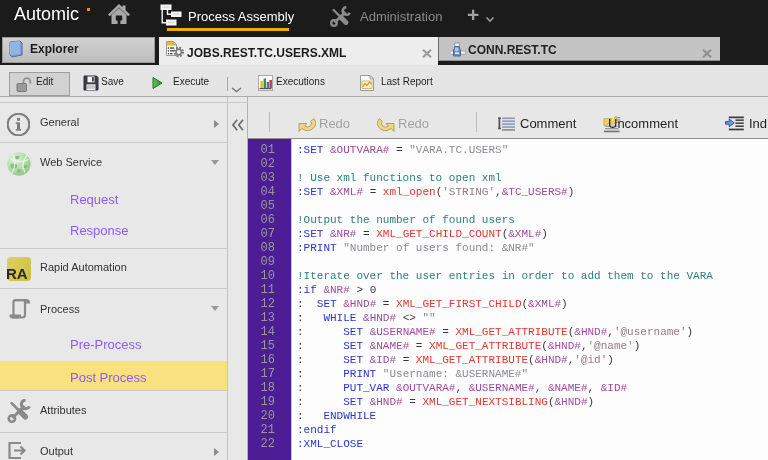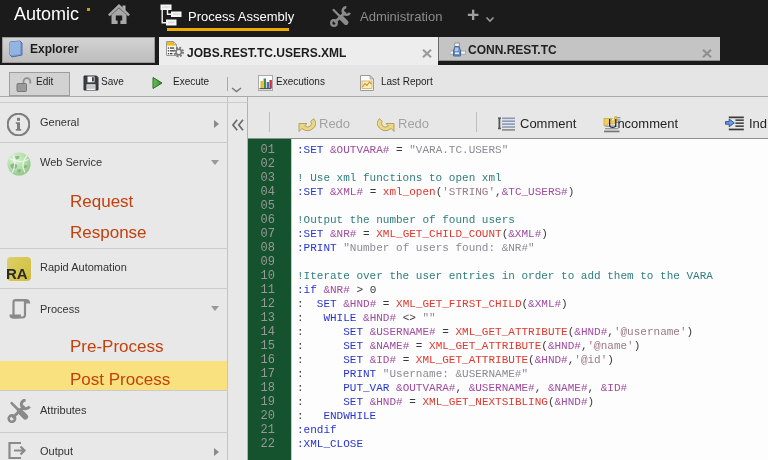--- a/index.html
+++ b/index.html
@@ -15,28 +15,28 @@
 #tab2{left:438px;top:37px;width:282px;height:24px;background:#c4c4c4;border-bottom:1px solid #8f8f8f;border-left:1px solid #6a6a6a}
 .tabtxt{font-weight:bold;font-size:12px;color:#1c1c1c}
 
 #toolbar{left:0;top:65px;width:768px;height:32px;background:#e5e5e5;border-bottom:1px solid #aaa}
 #editbtn{left:9px;top:72px;width:61px;height:24px;background:#d2d2d2;border:1px solid #9e9e9e}
 .tbtxt{font-size:10px;color:#1f1f1f}
 
 #sidebar{left:0;top:97px;width:228px;height:363px;background:#e8e8e8;border-right:1px solid #c4c4c4}
 .sep{left:0;width:228px;height:1px;background:#cbcbcb}
 .stext{font-size:11px;color:#333}
-.subtext{font-size:17px;color:#c2410c}
+.subtext{font-size:13px;color:#8b5cf6}
 #collapsestrip{left:228px;top:97px;width:20px;height:363px;background:#e8e8e8;border-right:1px solid #b2b2b2}
 
 #edtoolbar{left:248px;top:97px;width:520px;height:42px;background:#e7e7e7;border-bottom:1px solid #8f8f8f}
 .edtxt{font-size:13px;color:#1f1f1f}
 .edtxtdis{font-size:13px;color:#a3a3a3}
 .vsep{width:1px;height:20px;background:#bdbdbd}
-#gutter{left:248px;top:139px;width:44px;height:321px;background:#14532d;border-right:1px solid #cacaca;padding-top:4px}
+#gutter{left:248px;top:139px;width:44px;height:321px;background:#4c1d95;border-right:1px solid #cacaca;padding-top:4px}
 #gutter pre{font-family:"Liberation Mono",monospace;font-size:12px;line-height:14px;color:#979797;text-align:right;padding-right:16px}
 #code{left:292px;top:139px;width:476px;height:321px;background:#fdfdfd;padding:4px 0 0 5px}
 #code pre{font-family:"Liberation Mono",monospace;font-size:11px;line-height:14px;color:#3a3a3a}
 .k{color:#2735cd}.f{color:#e0382e}.v{color:#a04aa0}.c{color:#2e7d7e}.s{color:#8a8a94}.q{color:#9a7a85}
 </style></head>
 <body>
 
 <div class="a" id="topbar"></div>
 <div class="a" id="logo">Automic</div>
 <div class="a" style="left:87px;top:8px;width:2.5px;height:2.5px;background:#d89b00"></div>

